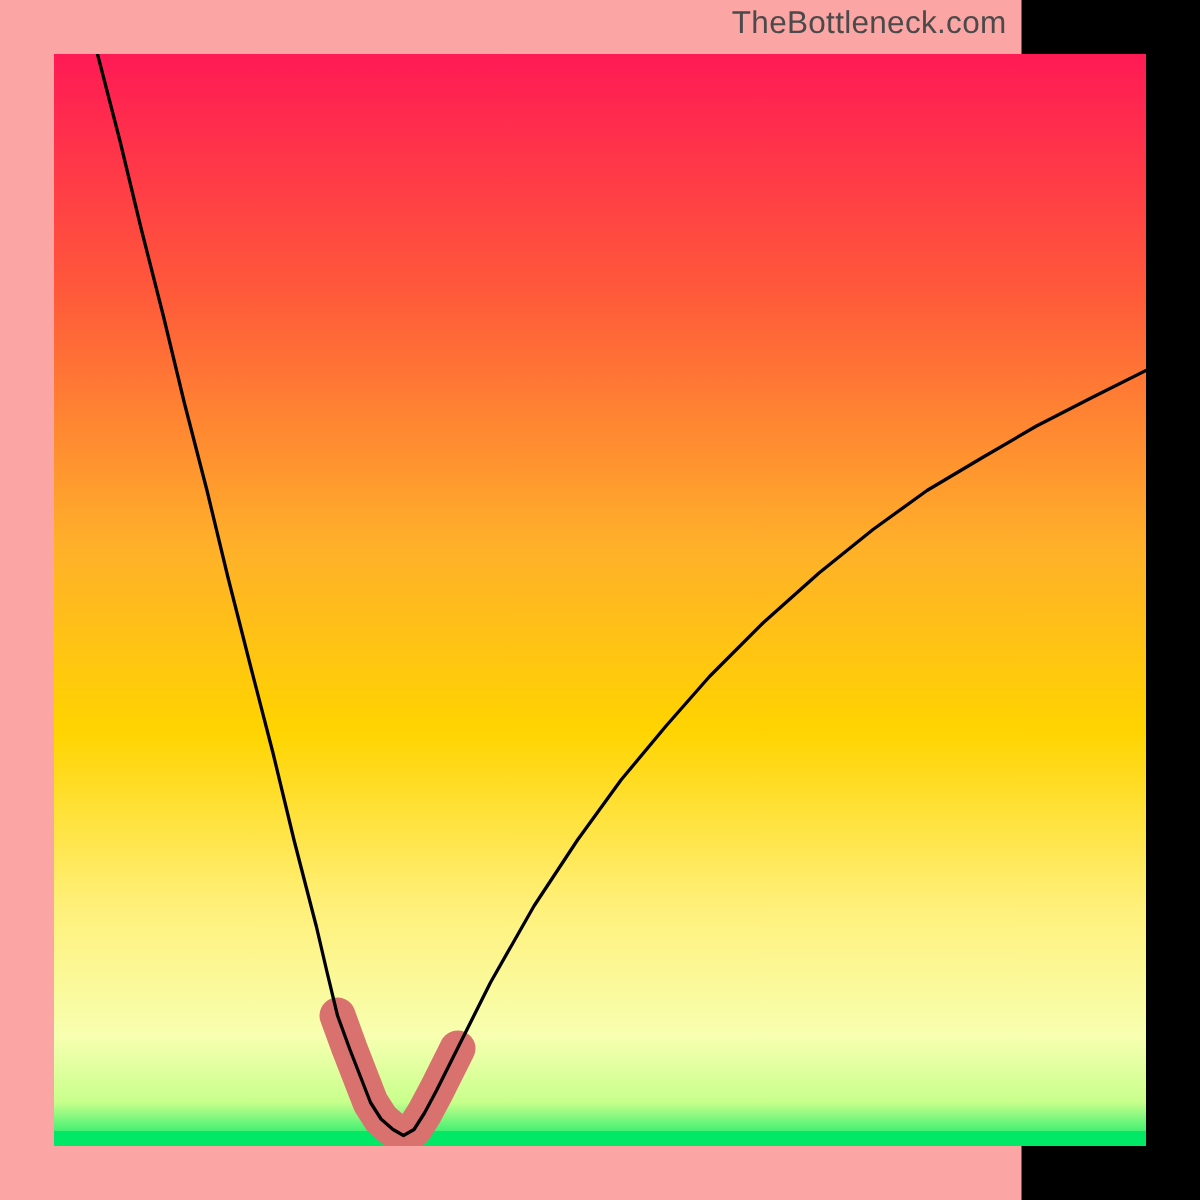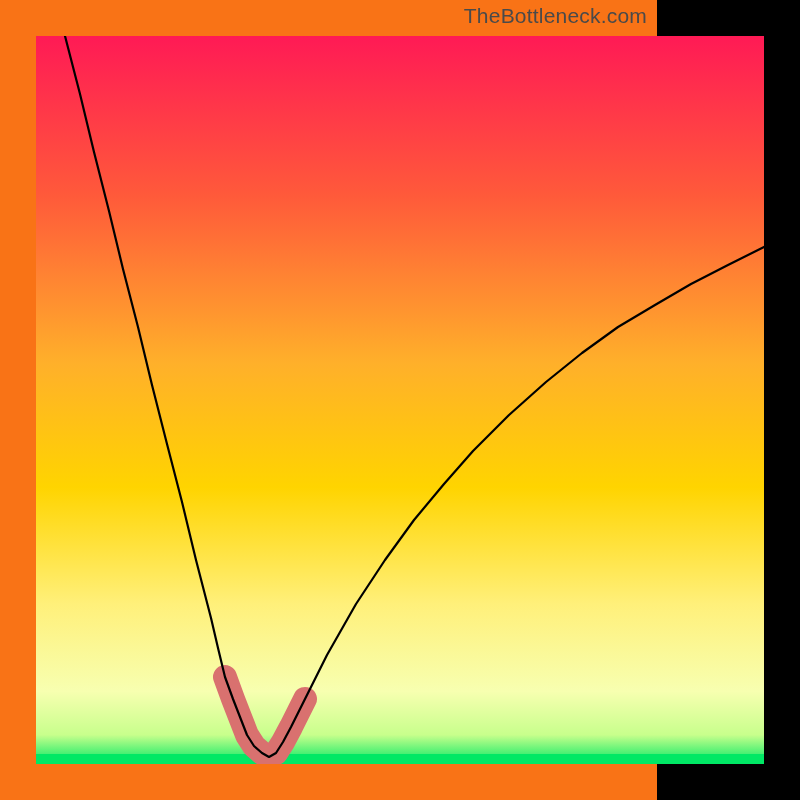--- a/index.html
+++ b/index.html
@@ -10,21 +10,22 @@
     background: #000;
     overflow: hidden;
     font-family: Arial, Helvetica, sans-serif;
   }
   .frame {
     position: absolute;
     left: 0;
     top: 0;
     width: 657px;
     height: 800px;
-    background: #f97316;
+    background: #fca5a5;
+    padding-left: 24px;
   }
   .watermark {
     position: absolute;
     top: 4px;
     right: 10px;
     color: #4a4a4a;
     font-size: 21px;
     letter-spacing: 0.2px;
     font-weight: 400;
   }

